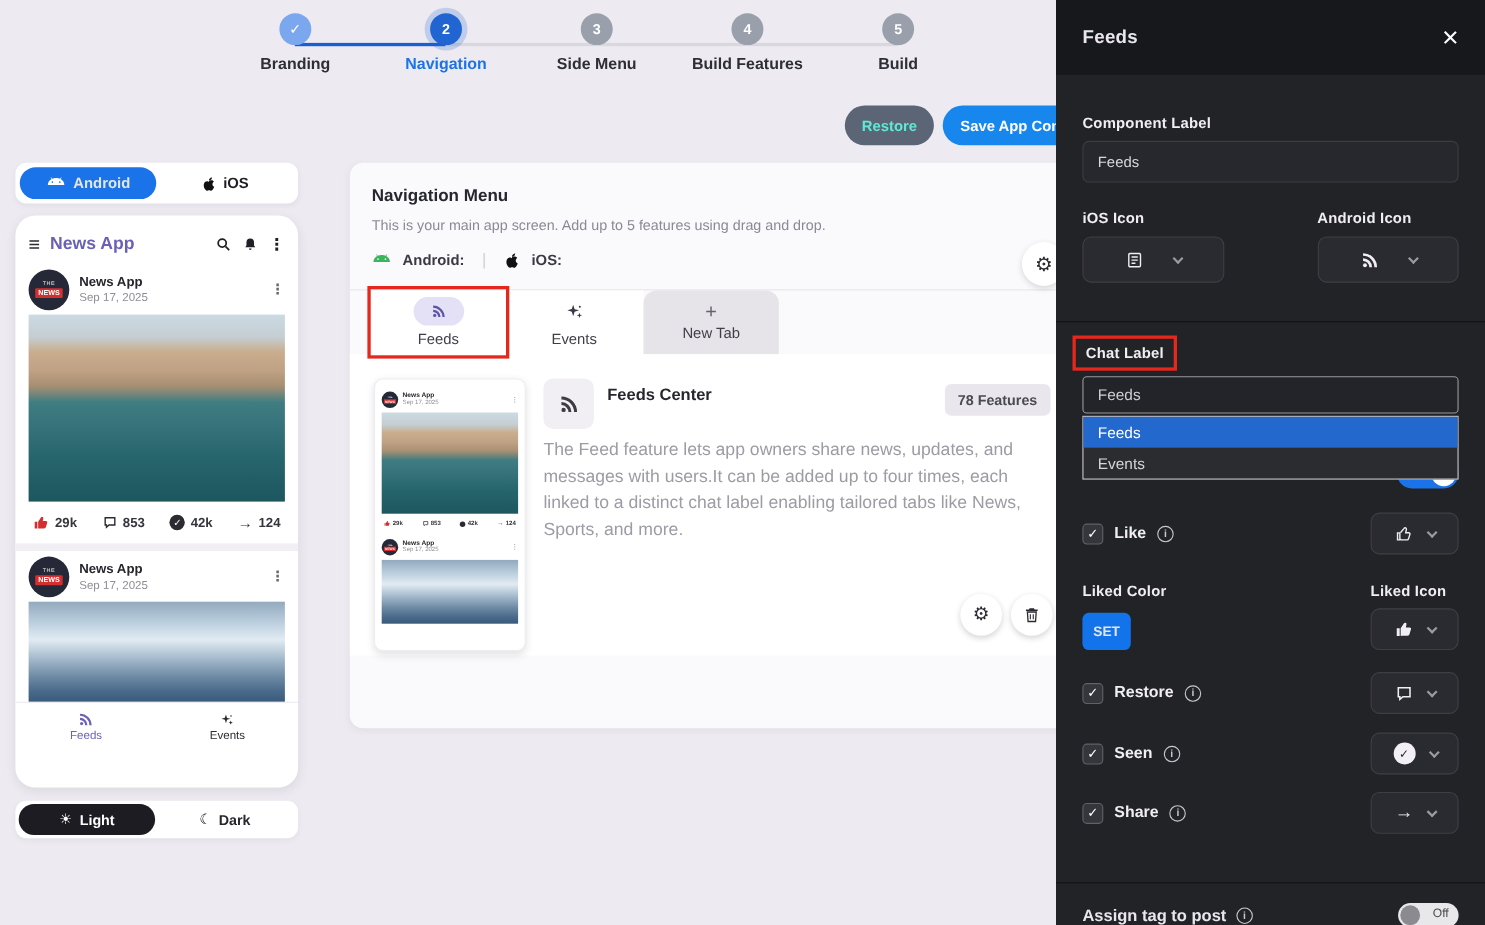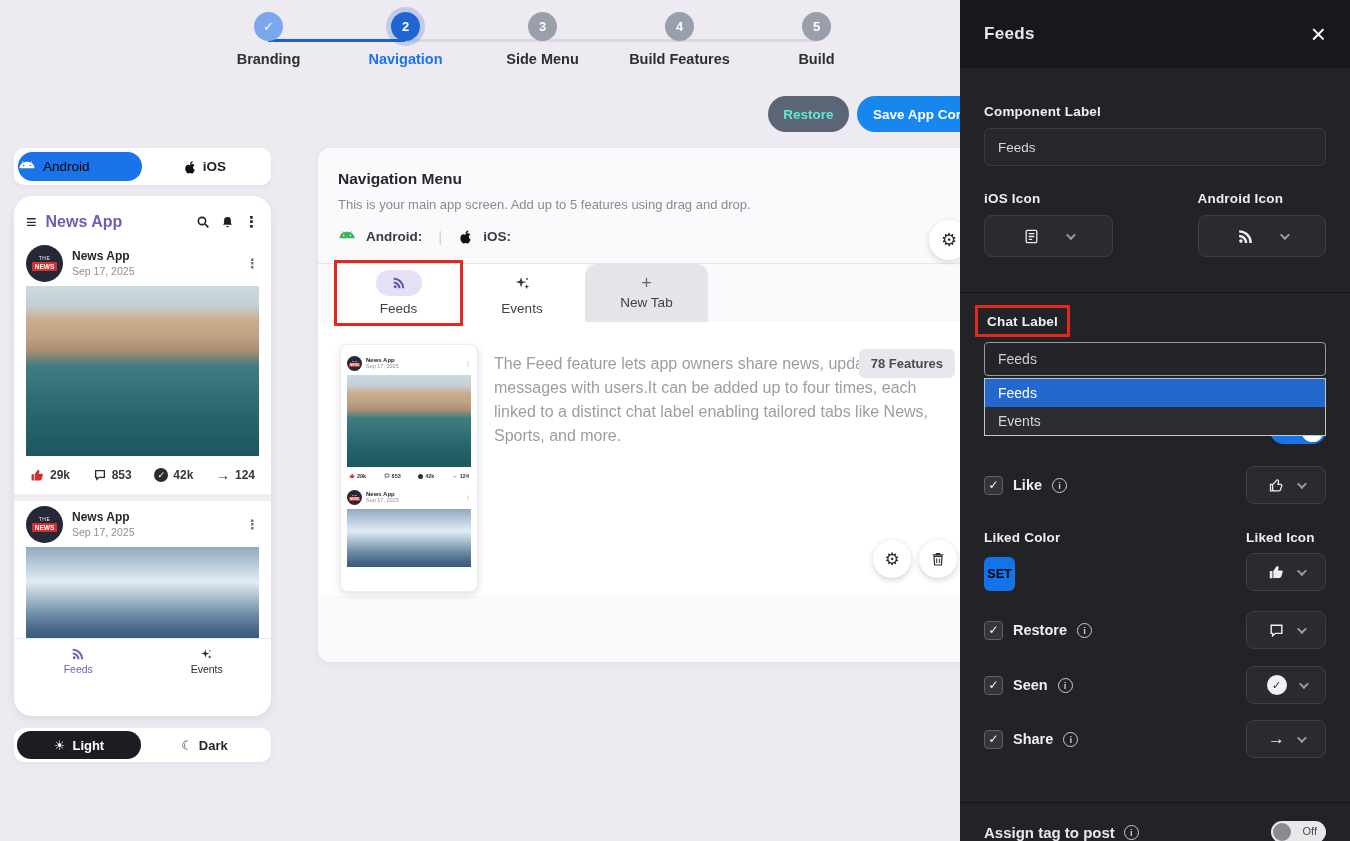--- a/index.html
+++ b/index.html
@@ -23,22 +23,22 @@
 
   
   .btn-restore { position:absolute; left:768px; top:96px; width:81px; height:36px; border-radius:18px;
     background:#5b6576; color:#5eead4; font-size:13.5px; font-weight:bold; display:flex; align-items:center; justify-content:center; cursor:pointer; }
   .btn-save { position:absolute; left:857px; top:96px; width:122px; height:36px; border-radius:18px;
     background:#1787ed; color:#fff; font-size:13.5px; font-weight:bold; display:flex; align-items:center; justify-content:flex-start; padding-left:16px; cursor:pointer; white-space:nowrap; overflow:hidden; }
 
   
   .device-toggle { position:absolute; left:14px; top:148px; width:257px; height:37px; background:#fff; border-radius:10px;
     display:flex; align-items:center; padding:4px; box-shadow:0 2px 6px rgba(0,0,0,.05); }
-  .pill-android { width:124px; height:29px; background:#1a73e8; border-radius:15px; color:#000000; font-weight:normal; font-size:13.5px;
-    display:flex; align-items:center; gap:7px; cursor:pointer; }
+  .pill-android { width:124px; height:29px; background:#1a73e8; border-radius:15px; color:#e5e5e5; font-weight:bold; font-size:13.5px;
+    display:flex; align-items:center; justify-content:center; gap:7px; cursor:pointer; }
   .seg-ios { flex:1; display:flex; align-items:center; justify-content:center; gap:6px; font-weight:bold; font-size:13.5px; color:#1d1d24; cursor:pointer; }
 
   .phone-card { position:absolute; left:14px; top:196px; width:257px; height:520px; background:#fff; border-radius:18px;
     box-shadow:0 3px 10px rgba(0,0,0,.08); padding:8px 12px 0; overflow:hidden; }
   .ph-header { height:36px; display:flex; align-items:center; gap:9px; }
   .ph-menu { font-size:18px; font-weight:bold; color:#2a2a30; cursor:pointer; }
   .ph-title { font-size:16px; font-weight:bold; color:#6a61b4; flex:1; }
   .ph-hicon { color:#1f1f26; display:flex; align-items:center; cursor:pointer; }
   .ph-kebab { font-size:15px; font-weight:bold; color:#1f1f26; cursor:pointer; }
   .post-head { height:46px; display:flex; align-items:center; gap:9px; }
@@ -153,21 +153,21 @@
     font-size:12px; font-weight:bold; display:flex; align-items:center; justify-content:center; cursor:pointer; }
   .feat-name { font-size:14.5px; font-weight:bold; color:#f0eef2; }
   .info-ic { width:15px; height:15px; border-radius:50%; border:1.5px solid #c9c9cf; color:#c9c9cf; font-size:9.5px;
     display:flex; align-items:center; justify-content:center; font-weight:bold; }
   .mini-dd { width:80px; height:38px; background:#2a2b30; border:1px solid #3e3f45; border-radius:8px;
     display:flex; align-items:center; justify-content:center; gap:12px; color:#f0eef2; cursor:pointer; }
   .seen-circ { width:20px; height:20px; border-radius:50%; background:#f2f0f4; color:#2a2b30; font-size:11px; font-weight:bold;
     display:flex; align-items:center; justify-content:center; }
   .share-arrow { font-size:17px; color:#f0eef2; }
   .liked-grid { display:flex; justify-content:space-between; margin-top:26px; }
-  .btn-set { margin-top:12px; width:31px; height:34px; background:#1273eb; border-radius:6px; color:#000000; font-size:12.5px;
+  .btn-set { margin-top:12px; width:44px; height:34px; background:#1273eb; border-radius:6px; color:#e5e5e5; font-size:12.5px;
     font-weight:bold; display:flex; align-items:center; justify-content:center; cursor:pointer;text-align:center; }
   .liked-icon-col { width:80px; }
   .liked-icon-col .mini-dd { margin-top:8px; }
   .assign-row { display:flex; align-items:center; justify-content:space-between; margin-top:18px; }
   .assign-label { font-size:15px; font-weight:bold; display:flex; align-items:center; gap:9px; }
   .toggle-off { width:55px; height:22px; border-radius:11px; background:#e8e8ea; position:relative; cursor:pointer; }
   .toggle-off .knob { position:absolute; left:2px; top:2px; width:18px; height:18px; border-radius:50%; background:#8a8a90; }
   .toggle-off .off-t { position:absolute; right:9px; top:4px; font-size:11px; color:#4a4a50; } .mt20 { margin-top:20px; } .mt17 { margin-top:17px; } .mt16 { margin-top:16px; }
   .mt36 { margin-top:36px; } .pd44 { margin-top:44px; }
 </style>
@@ -432,20 +432,30 @@
             </div>
           <div class="mini-meta">
             <div class="mini-name">News App</div>
             <div class="mini-date">Sep 17, 2025</div>
           </div>
           <span class="mini-kebab">⋮</span>
         </div>
         <div class="mini-img2 img-mountain"></div>
       </div>
       <div class="feature-info">
+        <div class="fi-head">
+          <div class="rss-box">
+            <svg viewBox="0 0 24 24" width="19" height="19" fill="#3c3c44">
+                <circle cx="5.5" cy="18.5" r="2.5"></circle>
+                <path d="M3 9.5V13a8 8 0 0 1 8 8h3.5A11.5 11.5 0 0 0 3 9.5z"></path>
+                <path d="M3 3v3.5A14.5 14.5 0 0 1 17.5 21H21A18 18 0 0 0 3 3z"></path>
+              </svg>
+          </div>
+          <div class="fi-title">Feeds Center</div>
+        </div>
         <div class="fi-badge">78 Features</div>
         <div class="fi-para">The Feed feature lets app owners share news, updates, and messages with users.It can be added up to four times, each linked to a distinct chat label enabling tailored tabs like News, Sports, and more.</div>
         <div class="fi-actions">
           <div class="act-circle">
               <span>⚙</span>
             </div>
           <div class="act-circle">
             <span style="display:flex;">
                 <svg viewBox="0 0 24 24" width="16" height="16">
                   <path d="M9 3h6l.8 1.8H20v1.8H4V4.8h4.2z" fill="#2b2b31"></path>

